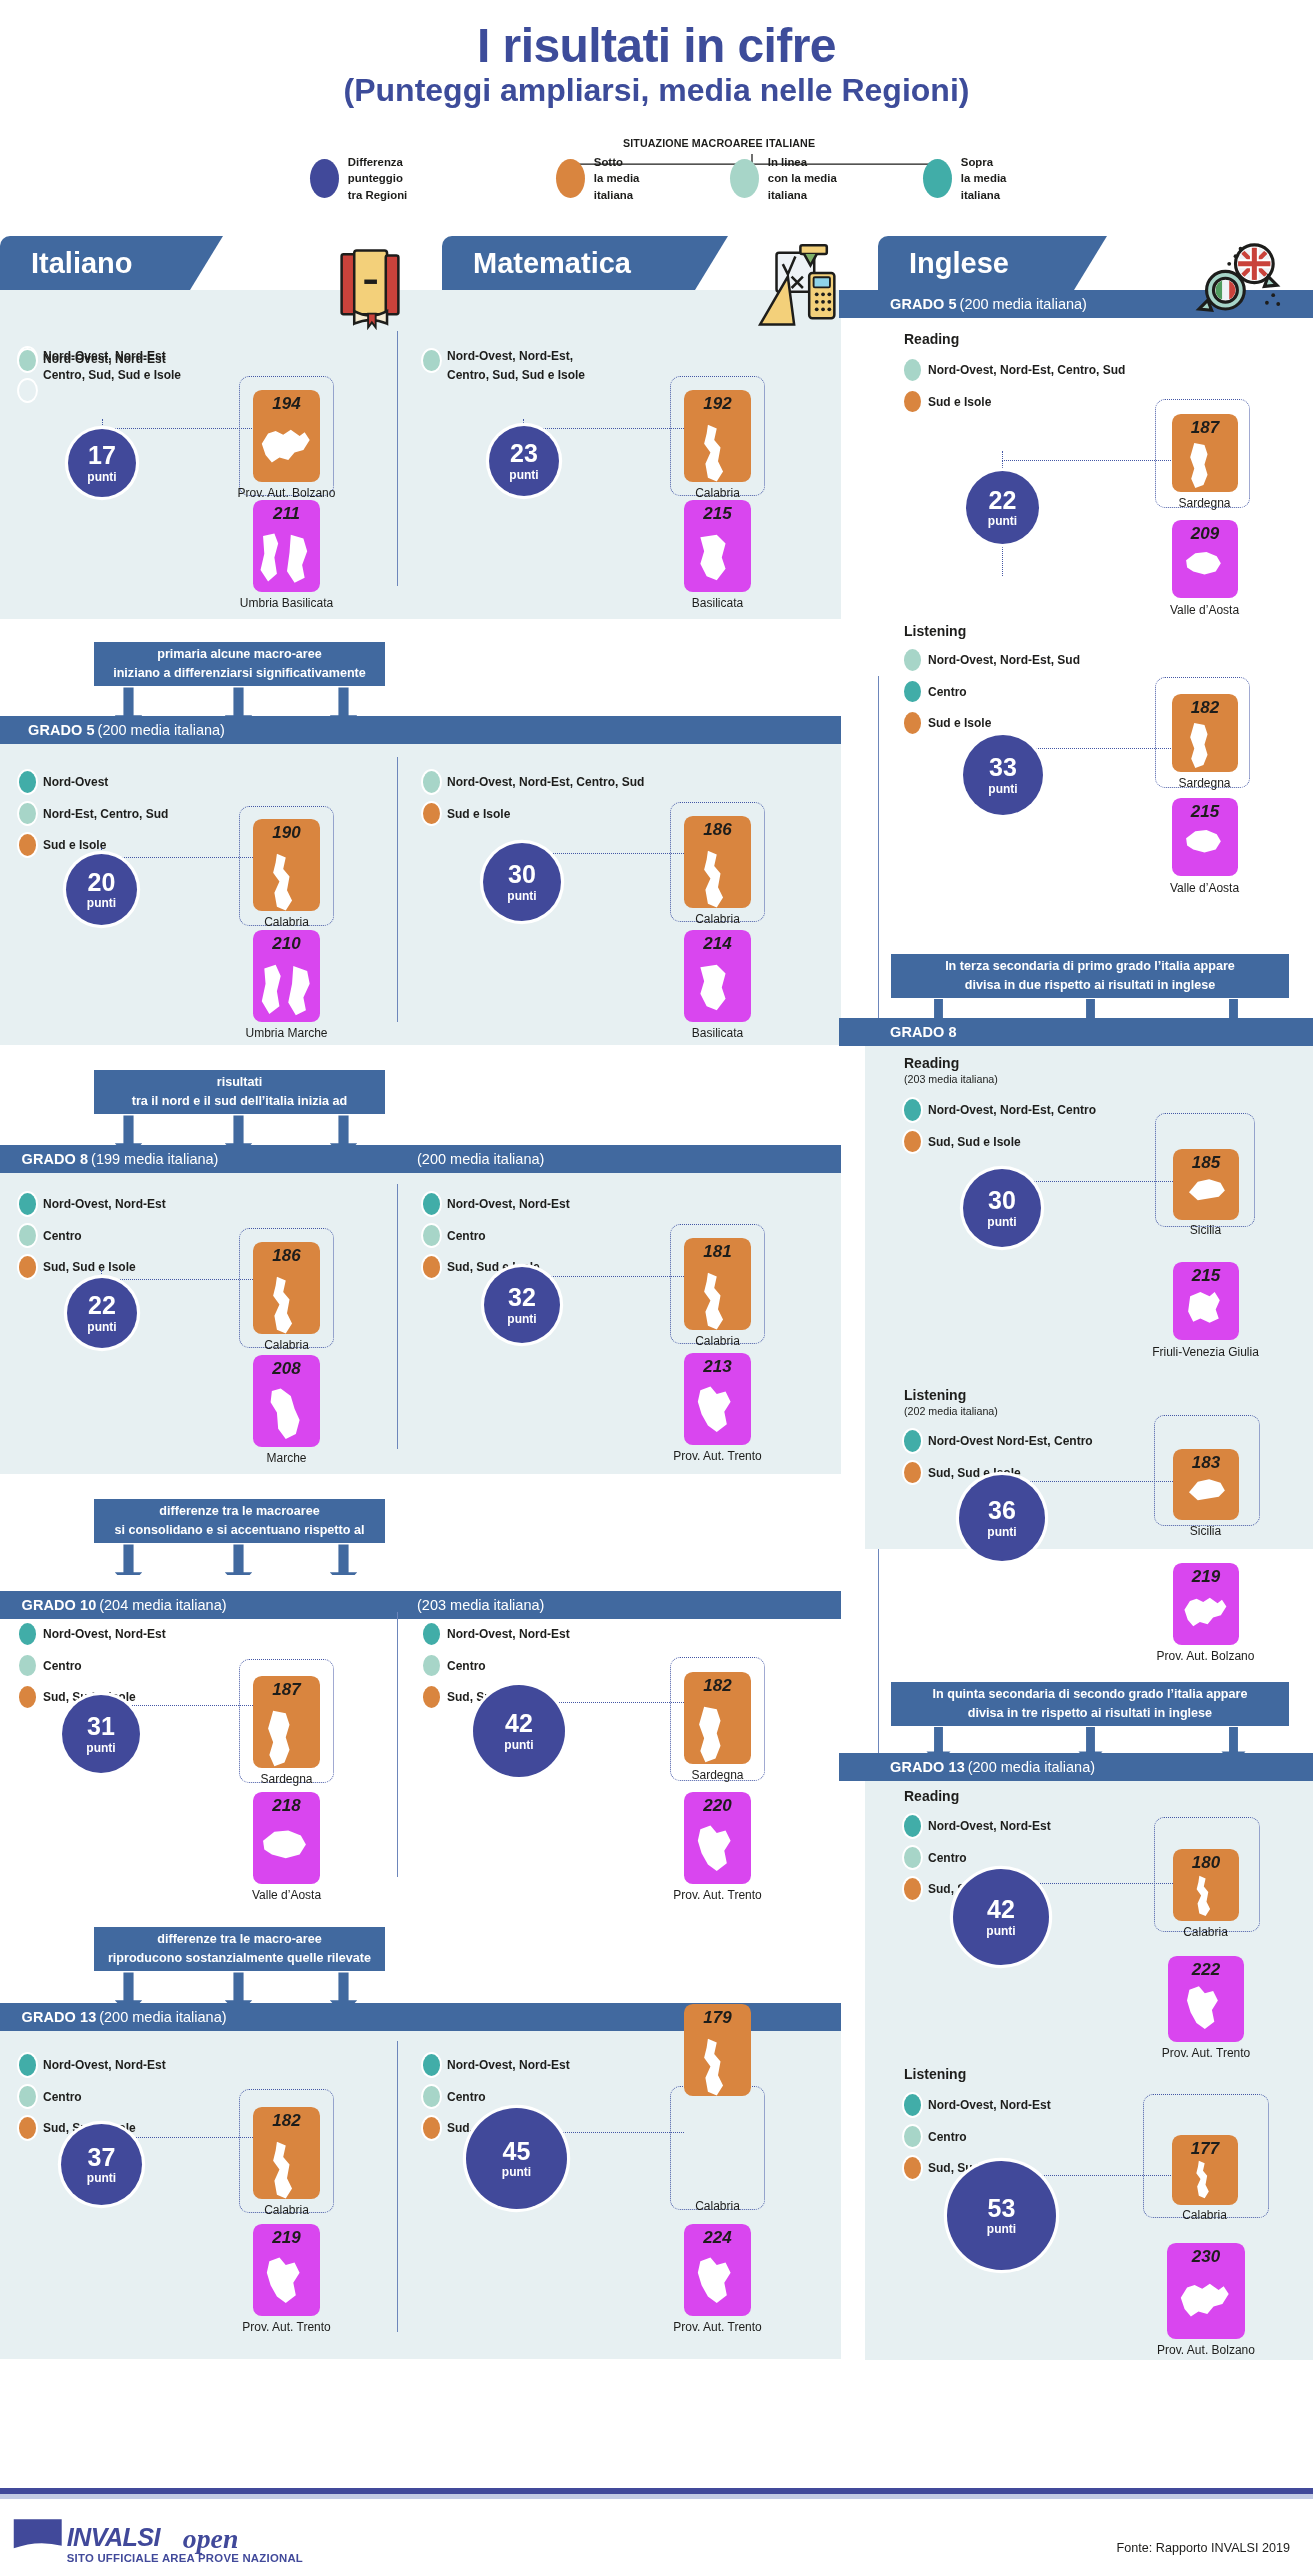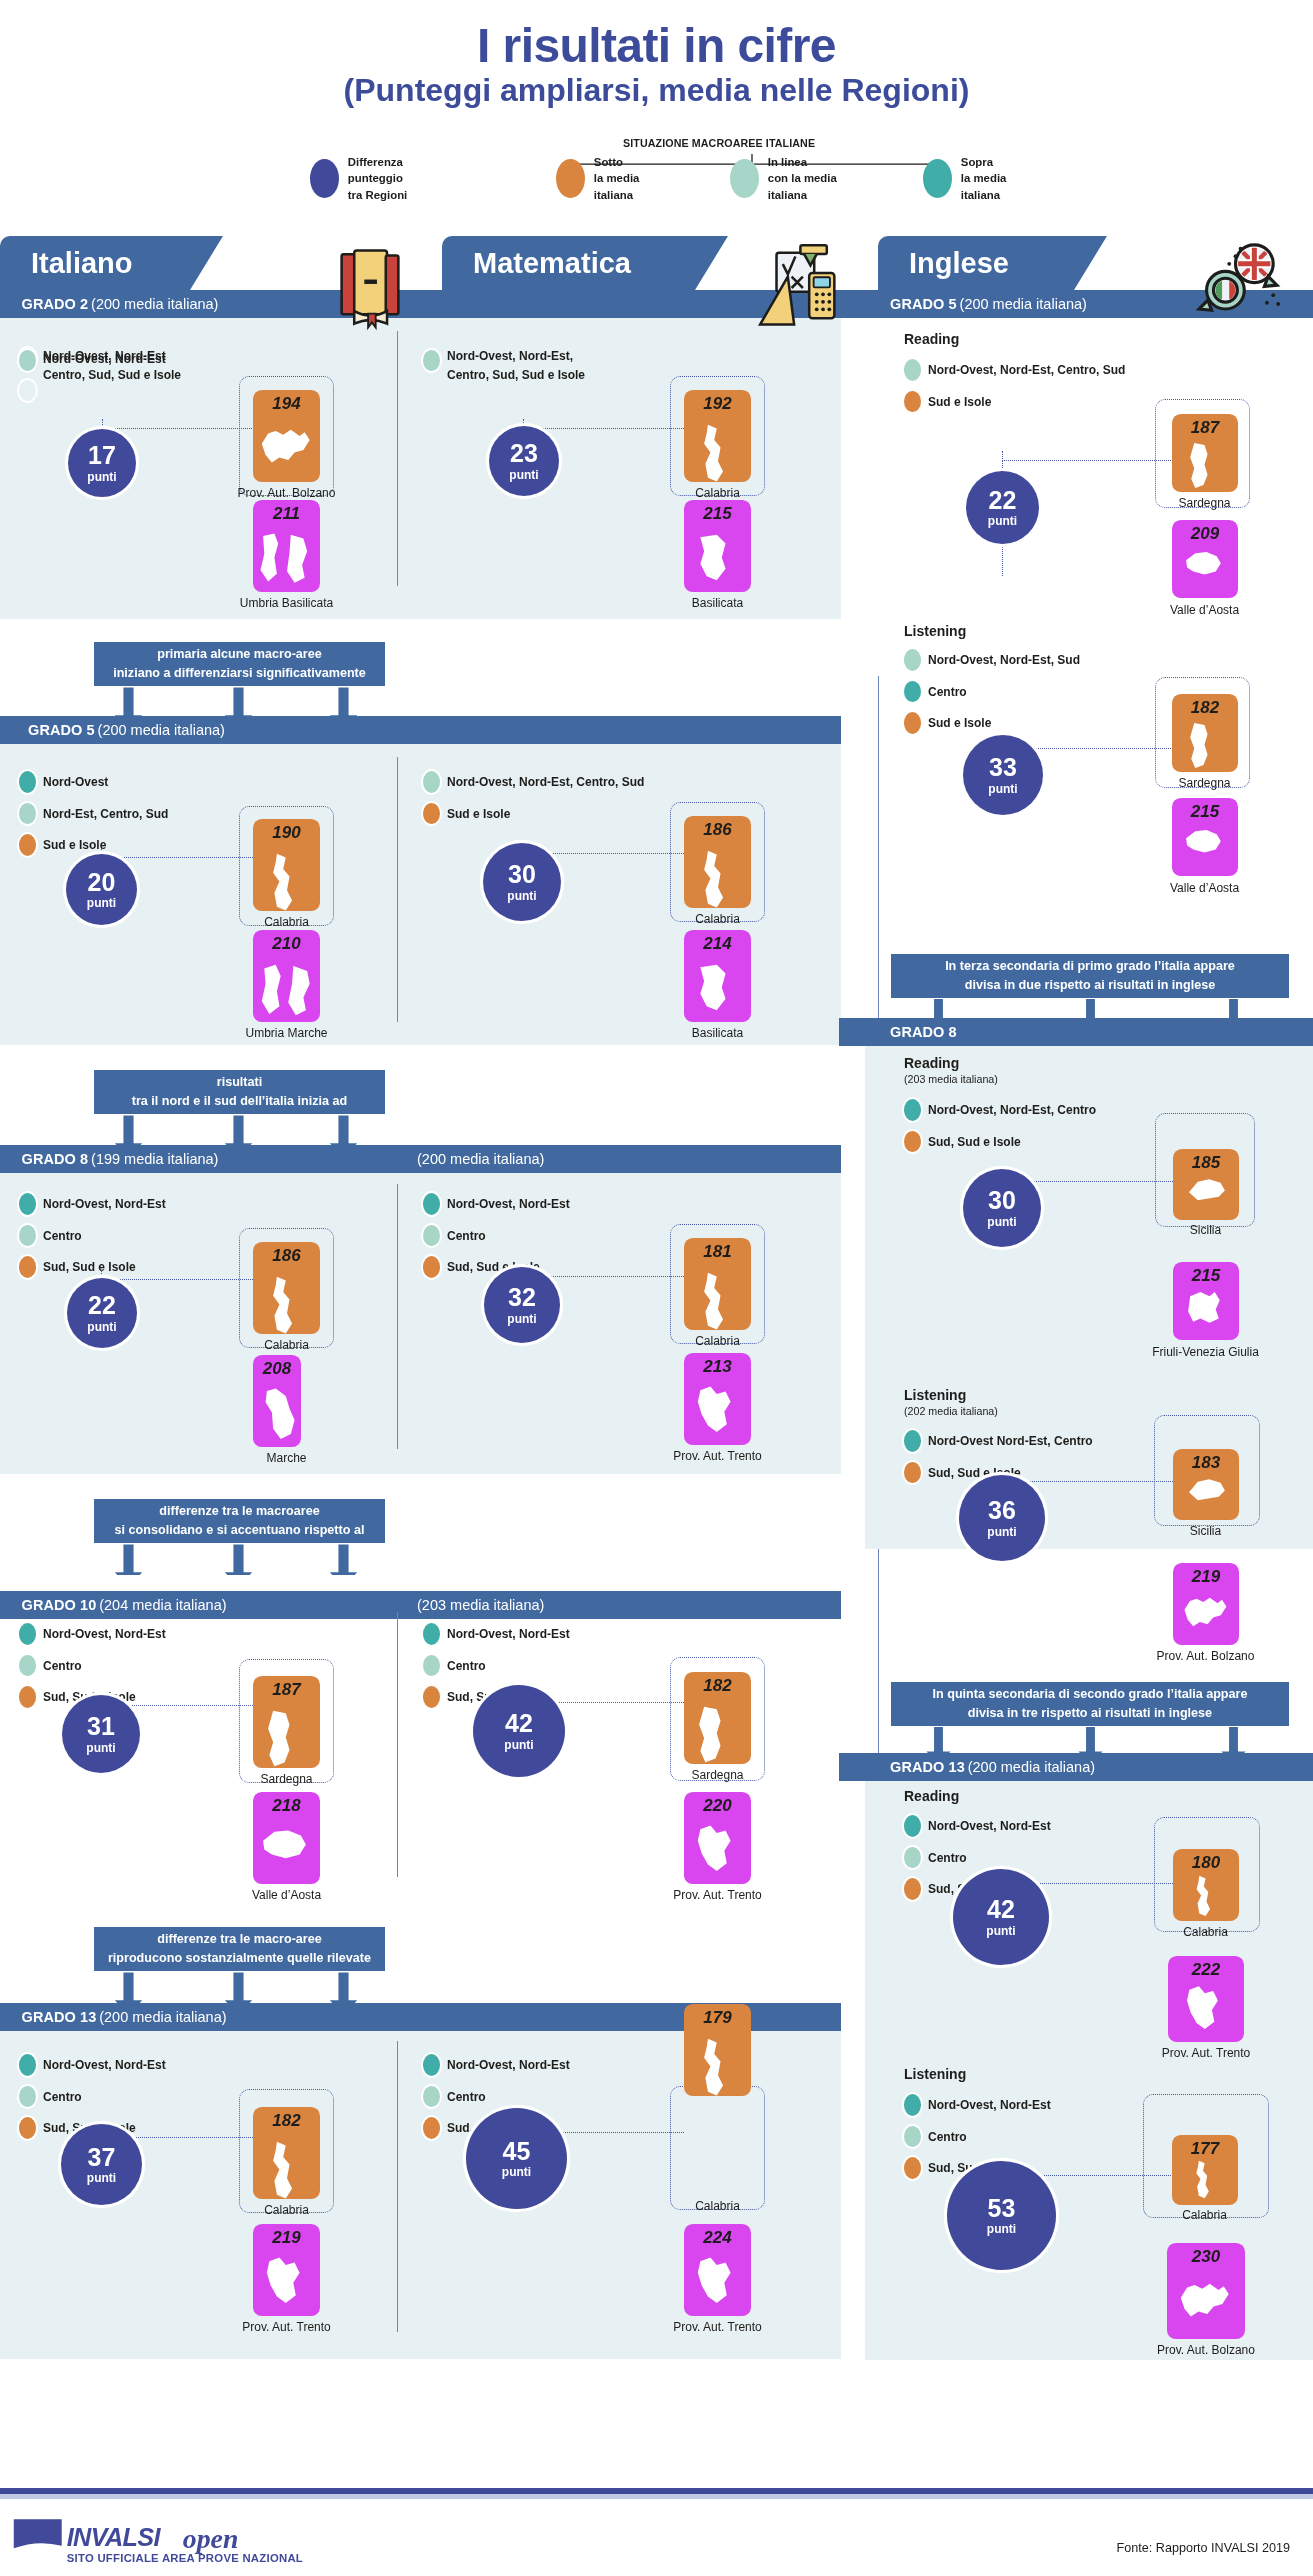--- a/index.html
+++ b/index.html
@@ -253,23 +253,20 @@
    <g fill="#1d1d1b">
           <circle cx="66" cy="24" r="3"></circle>
           <circle cx="56" cy="36" r="3"></circle>
           <circle cx="74" cy="12" r="3"></circle>
    <circle cx="126" cy="86" r="3"></circle>
           <circle cx="116" cy="98" r="3"></circle>
           <circle cx="134" cy="100" r="3"></circle>
         </g>
   </svg></div>
     <div class="panel tint" style="left:0px; top:54px; width:841px; height:329px;"></div>
-    <div class="band" style="left:0px; top:54px; width:841px; height:28px; padding-left:21.5px;">
-      <span style="position:relative"><span class="g-strong">GRADO 2</span>&nbsp;<span class="g-light">(200 media italiana)</span></span>
-    </div>
     <div class="vrule" style="left:397px; top:95px; height:255px;"></div>
     <div class="lg" style="left:19px; top:112px;">
       <div class="lg-row">
         <span class="lg-dot" style="background:#a7d5c8"></span>
         <span class="lg-t">Nord-Ovest, Nord-Est</span>
       </div>
       <div class="lg-row">
         <span class="lg-dot" style="background:"></span>
         <span class="lg-t"></span>
       </div>
@@ -471,21 +468,21 @@
     <div class="tlabel" style="left:196px; top:1102px; width:181px;">Calabria</div>
     <div class="conn" style="left:0;top:0;">
       <div class="v" style="left:101px; top:1043px; height:14px;"></div>
       <div class="h" style="left:101px; top:1043px; width:152px;"></div>
       <div class="v" style="left:101px; top:1034px; height:10px; border-left:1.3px dotted #4457a5;"></div>
     </div>
     <div class="bubble" style="left:67px; top:1042px; width:70px; height:70px;">
       <div class="b-num">22</div>
       <div class="b-unit">punti</div>
     </div>
-    <div class="tile teal" style="left:253px; top:1119px; width:48px; height:92px;">
+    <div class="tile teal" style="left:253px; top:1119px; width:67px; height:92px;">
       <div class="num">208</div>
       <svg width="58" height="61" viewBox="0 0 92 96" style="top:32px">
         <path d="M22 6 L36 2 L52 14 L58 34 L66 52 L60 74 L44 82 L32 66 L30 40 L20 24 Z" fill="#ffffff"></path>
       </svg>
     </div>
     <div class="tlabel" style="left:196px; top:1215px; width:181px;">Marche</div>
     <div class="lg" style="left:423px; top:957px;">
       <div class="lg-row">
         <span class="lg-dot" style="background:#41ada8"></span>
         <span class="lg-t">Nord-Ovest, Nord-Est</span>

